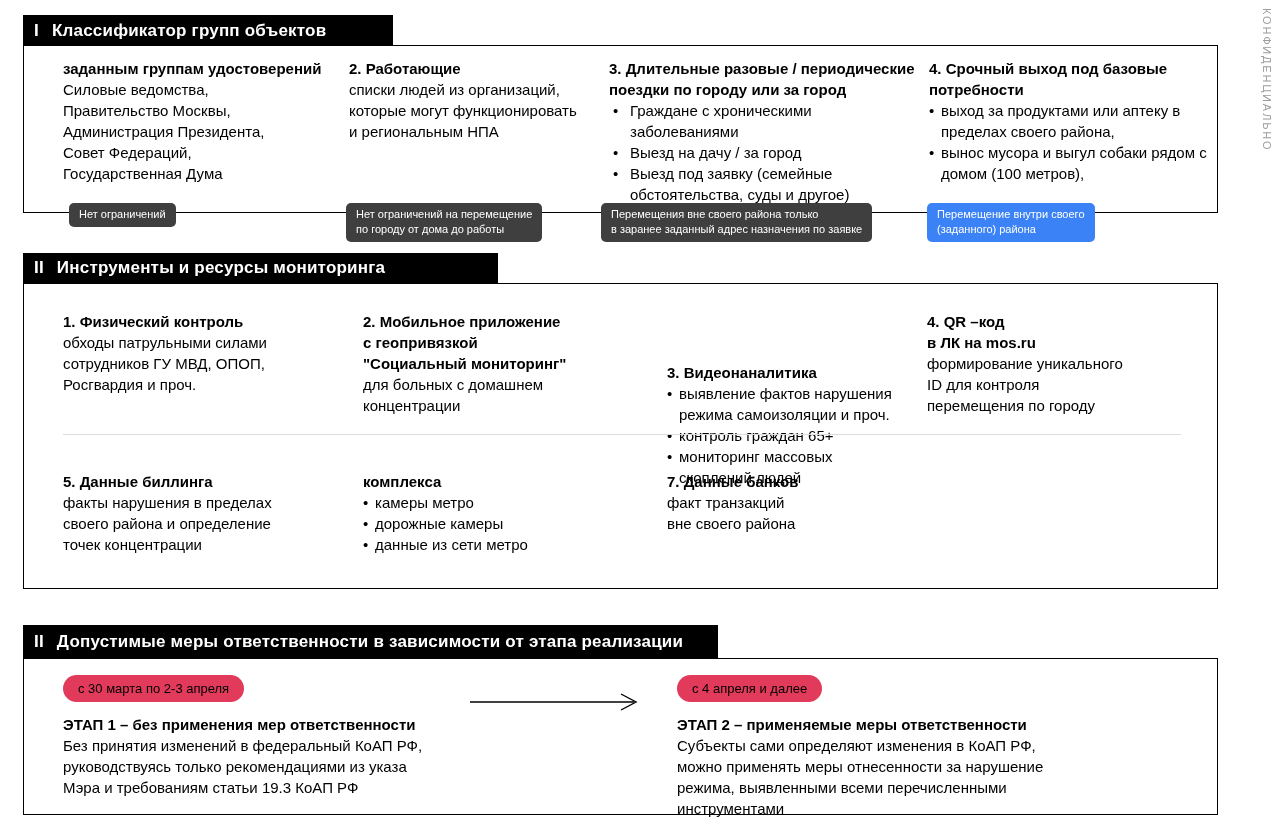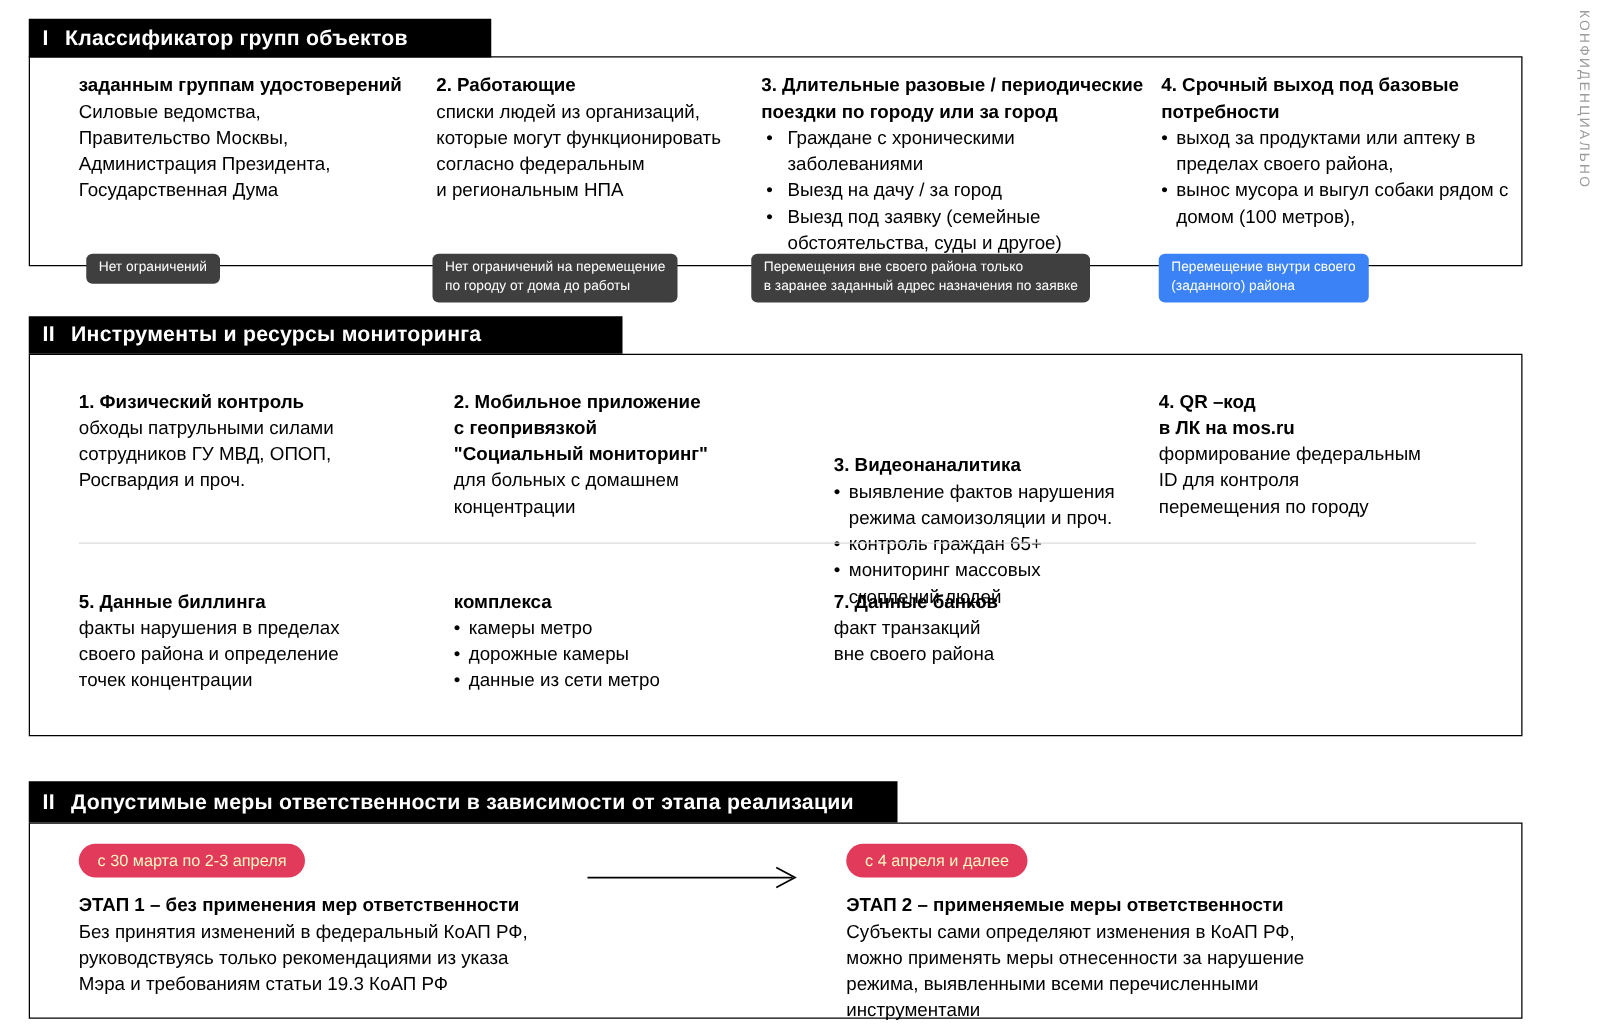--- a/index.html
+++ b/index.html
@@ -52,21 +52,21 @@
   #box2 .m3{left:643px;top:45px;width:238px;margin-top:33px;}
   #box2 .m4{left:903px;top:27px;width:275px;}
   #box2 .divider{position:absolute;left:39px;top:150px;width:1118px;height:1px;background:#dcdcdc;}
   #box2 .m5{left:39px;top:187px;width:265px;}
   #box2 .m6{left:339px;top:187px;width:235px;}
   #box2 .m7{left:643px;top:187px;width:235px;}
   
   #bar3{left:23px;top:625px;width:695px;height:33px;}
   #box3{left:23px;top:658px;width:1195px;height:157px;}
   .pill{
-    position:absolute;color:#fef9c3;font-size:13px;line-height:17px;
+    position:absolute;color:#000000;font-size:13px;line-height:17px;
     padding:5px 15px;border-radius:14px;white-space:nowrap;
   }
   #box3 .pill1{left:39px;top:16px;}
   #box3 .pill2{left:653px;top:16px;}
   .stage{position:absolute;font-size:15px;line-height:21px;}
   #box3 .stage1{left:39px;top:55px;width:435px;}
   #box3 .stage2{left:653px;top:55px;width:445px;}
   .stage .shead{font-weight:bold;}
   .arrow{position:absolute;left:444px;top:32px;width:180px;height:22px;}
   
@@ -87,31 +87,31 @@
 
   <div id="box1" class="box">
     <div class="col c1">
       <div class="title">
           <div class="tl">заданным группам удостоверений</div>
         </div>
       <div class="lines">
           <div class="line">Силовые ведомства,</div>
           <div class="line">Правительство Москвы,</div>
           <div class="line">Администрация Президента,</div>
+          <div class="line">Совет Федераций,</div>
           <div class="line">Государственная Дума</div>
         </div>
     </div>
     <div class="col c2">
       <div class="title">
           <div class="tl">2. Работающие</div>
         </div>
       <div class="lines">
           <div class="line">списки людей из организаций,</div>
           <div class="line">которые могут функционировать</div>
-          <div class="line">согласно федеральным</div>
           <div class="line">и региональным НПА</div>
         </div>
     </div>
     <div class="col c3">
       <div class="title">
           <div class="tl">3. Длительные разовые / периодические</div>
           <div class="tl">поездки по городу или за город</div>
         </div>
       <div class="bullets spaced">
           <div class="b">Граждане с хроническими заболеваниями</div>
@@ -183,21 +183,21 @@
           <div class="b">контроль граждан 65+</div>
           <div class="b">мониторинг массовых скоплений людей</div>
         </div>
     </div>
     <div class="col m4">
       <div class="title">
           <div class="tl">4. QR –код</div>
           <div class="tl">в ЛК на mos.ru</div>
         </div>
       <div class="lines">
-          <div class="line">формирование федеральным</div>
+          <div class="line">формирование уникального</div>
           <div class="line">ID для контроля</div>
           <div class="line">перемещения по городу</div>
         </div>
     </div>
 
     <div class="divider"></div>
 
     <div class="col m5">
       <div class="title">
           <div class="tl">5. Данные биллинга</div>

